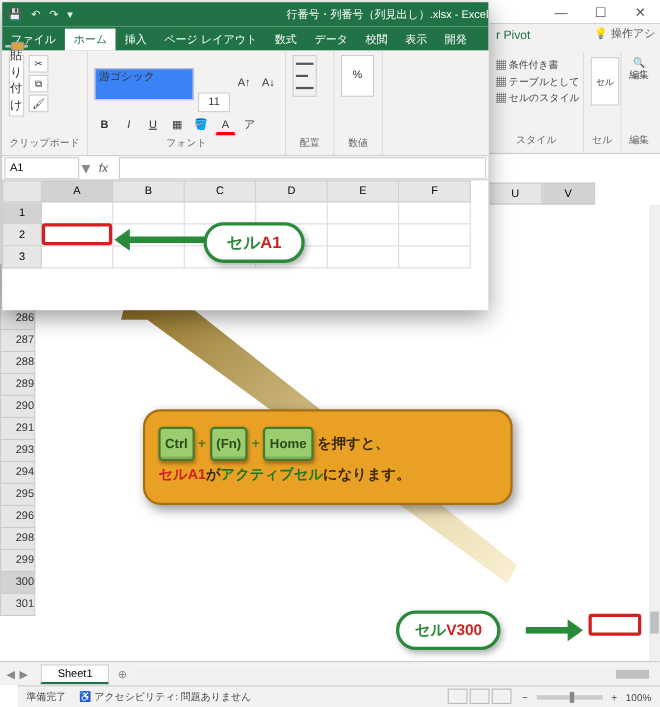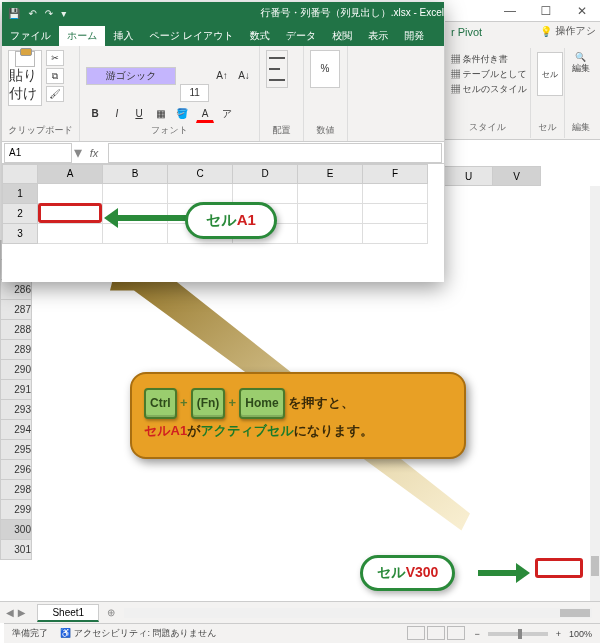--- a/index.html
+++ b/index.html
@@ -34,27 +34,27 @@
   .qat{display:flex;gap:8px;padding:0 6px;}
   .qat span{opacity:.9;}
   .fg-title-text{flex:1;text-align:right;}
   .fg-tabs{height:22px;background:#217346;display:flex;align-items:flex-end;}
   .fg-tab{color:#fff;font-size:10px;padding:3px 8px;cursor:pointer;text-align:center;}
   .fg-tab.active{background:#fff;color:#217346;}
   .fg-ribbon{height:96px;background:#f3f2f1;border-bottom:1px solid #ccc;display:flex;font-size:10px;color:#333;}
   .rgroup{border-right:1px solid #ddd;padding:4px 6px;display:flex;flex-direction:column;justify-content:space-between;}
   .rgroup-label{text-align:center;color:#666;font-size:9px;}
   .clip-main{display:flex;gap:4px;}
-  .paste-btn{width:34px;height:56px;border:1px solid #ccc;background:#fff;display:flex;flex-direction:column;align-items:center;justify-content:flex-end;font-size:14px;padding-bottom:2px;}
+  .paste-btn{width:14px;height:56px;border:1px solid #ccc;background:#fff;display:flex;flex-direction:column;align-items:center;justify-content:flex-end;font-size:11px;padding-bottom:2px;}
   .paste-ico{width:20px;height:24px;background:#fff;border:1px solid #bbb;position:relative;}
   .paste-ico::before{content:"";position:absolute;top:-4px;left:4px;width:10px;height:6px;background:#d9a441;border:1px solid #999;border-radius:2px;}
   .mini-col{display:flex;flex-direction:column;gap:2px;}
   .mini-btn{width:18px;height:16px;border:1px solid #ccc;background:#fff;font-size:9px;text-align:center;line-height:14px;}
   .font-top{display:flex;gap:4px;align-items:center;}
-  .font-sel{width:100px;height:18px;border:1px solid #ccc;background:#c4b5fd;font-size:10px;padding:0 3px;line-height:16px;text-align:center;}
+  .font-sel{width:100px;height:29px;border:1px solid #ccc;background:#3b82f6;font-size:10px;padding:0 3px;line-height:16px;}
   .size-sel{width:32px;height:18px;border:1px solid #ccc;background:#fff;font-size:10px;text-align:center;line-height:16px;margin-top:34px;}
   .font-row{display:flex;gap:4px;margin-top:3px;}
   .fbtn{min-width:18px;height:18px;border:1px solid transparent;text-align:center;line-height:16px;}
   .underline-color{border-bottom:3px solid red;}
   .align-ico{width:22px;height:38px;border:1px solid #ccc;display:flex;flex-direction:column;justify-content:space-around;padding:2px;}
   .aline{height:2px;background:#555;}
   .num-ico{width:30px;height:38px;border:1px solid #ccc;background:#fff;text-align:center;line-height:36px;}
 
   .fg-formula{height:22px;border-bottom:1px solid #ccc;display:flex;align-items:center;}
   .namebox{width:68px;height:20px;border:1px solid #ccc;margin:1px 2px;font-size:10px;padding:0 4px;line-height:18px;background:#fff;}
@@ -97,21 +97,21 @@
   .inst-active{color:#1a7a2a;}
 
   
   .sheet-tabs{position:absolute;bottom:20px;left:0;right:0;height:22px;background:#f3f2f1;border-top:1px solid #ccc;display:flex;align-items:center;font-size:10px;}
   .sheet-nav{display:flex;gap:4px;padding:0 6px;color:#888;}
   .sheet-tab{padding:2px 14px;background:#fff;border:1px solid #ccc;border-bottom:2px solid #217346;margin-left:6px;}
   .sheet-add{margin-left:8px;color:#888;}
   .hscroll{flex:1;margin:0 8px;height:10px;background:#f0f0f0;position:relative;}
   .hscroll-thumb{position:absolute;right:2px;top:1px;width:30px;height:8px;background:#c0c0c0;}
 
-  .status{position:absolute;bottom:0;left:4px;right:0;height:20px;background:#f3f2f1;border-top:1px solid #ccc;display:flex;align-items:center;font-size:9px;padding:0 8px;color:#444;}
+  .status{position:absolute;bottom:0;left:16px;right:0;height:20px;background:#f3f2f1;border-top:1px solid #ccc;display:flex;align-items:center;font-size:9px;padding:0 8px;color:#444;}
   .status-right{margin-left:auto;display:flex;gap:8px;align-items:center;}
   .view-btns span{display:inline-block;width:18px;height:14px;border:1px solid #bbb;margin:0 1px;}
   .zoom-slider{width:60px;height:4px;background:#ccc;position:relative;}
   .zoom-slider::after{content:"";position:absolute;left:50%;top:-3px;width:4px;height:10px;background:#888;}
 </style>
 </head>
 <body>
 
 <div class="bg-colhdrs">
   <div class="bg-colhdr">U</div>

